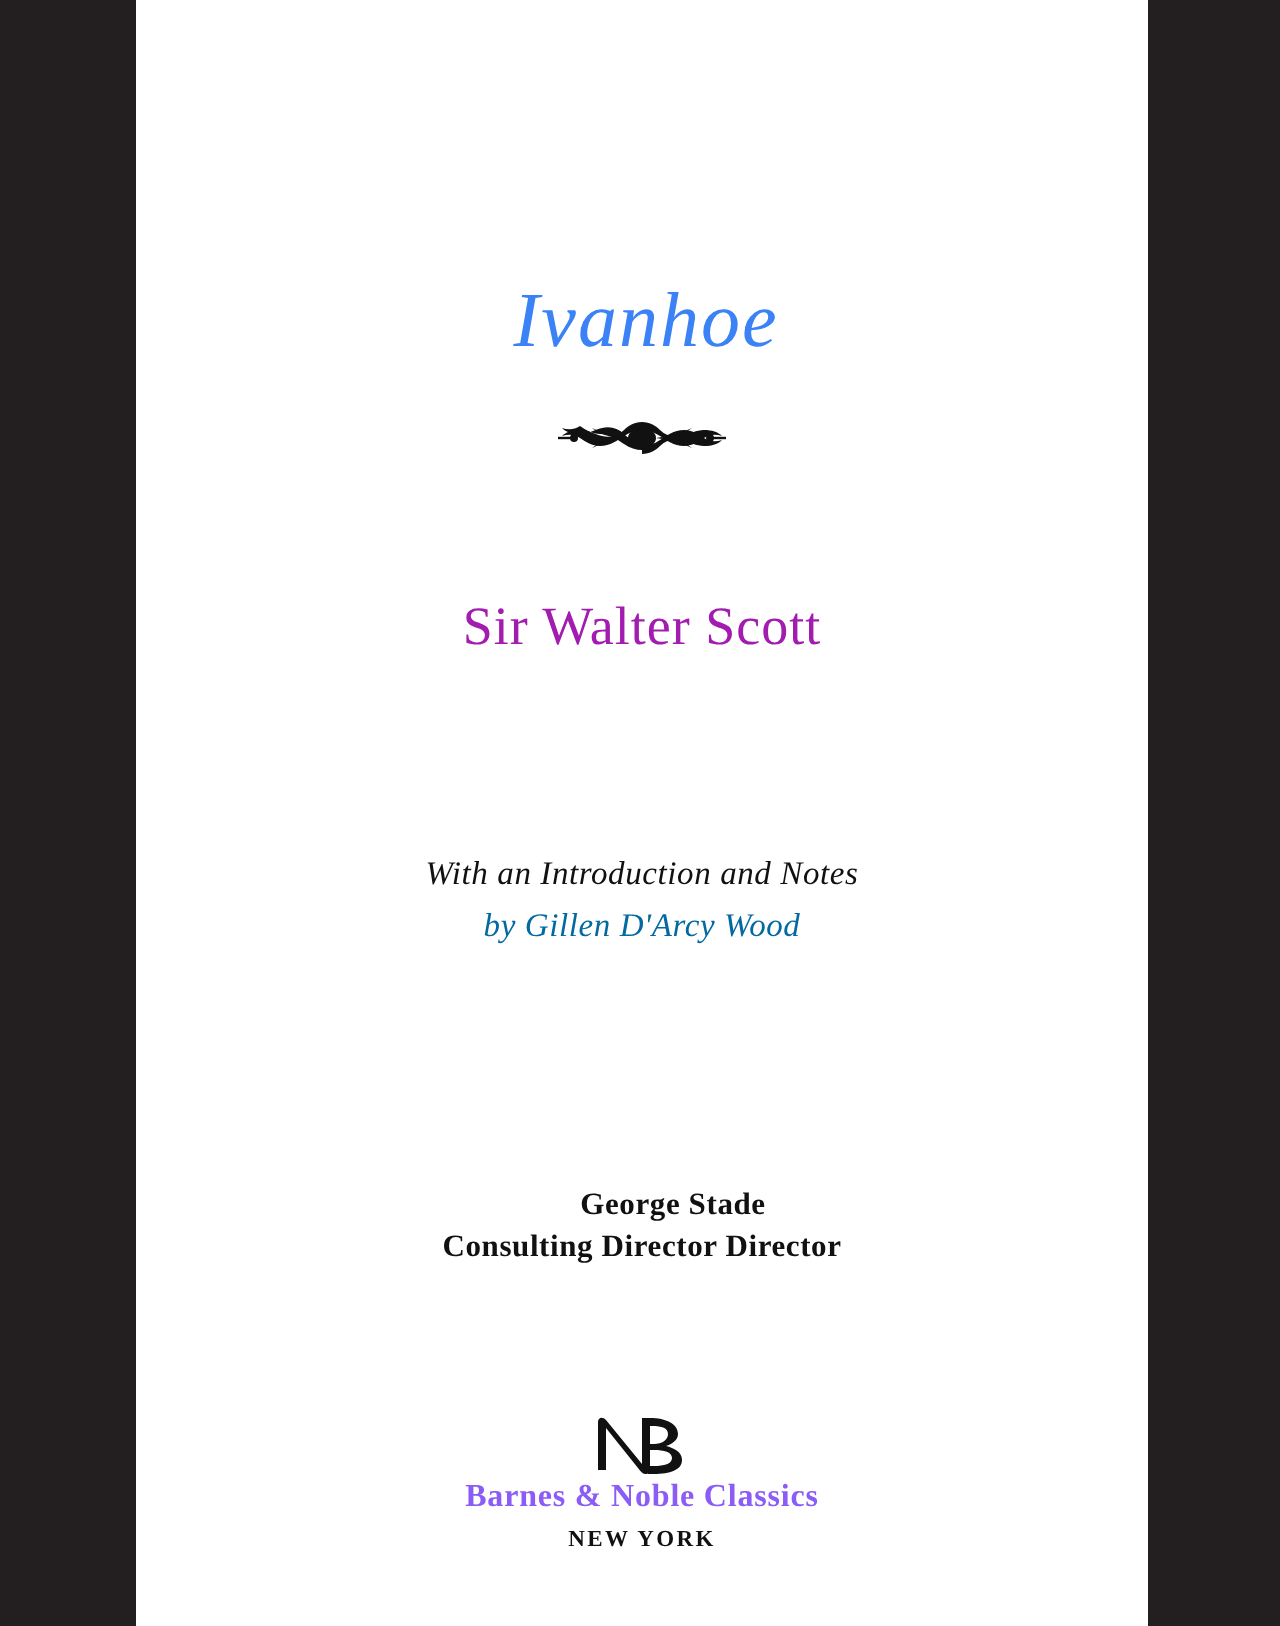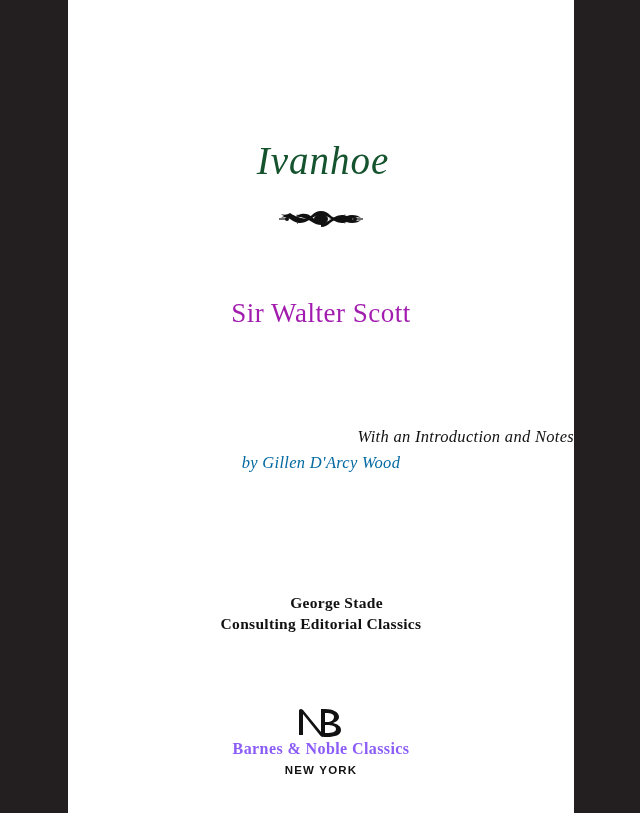--- a/index.html
+++ b/index.html
@@ -48,21 +48,21 @@
     text-align: center;
   }
   .book-title {
     position: absolute;
     top: 138px;
     left: 4px; right: 0;
     font-family: "Liberation Serif", serif;
     font-style: italic;
     font-size: 39px;
     letter-spacing: 1px;
-    color: #14532d;
+    color: #3b82f6;
     font-weight: 400;
   }
   .ornament {
     position: absolute;
     top: 204px;
     left: 0; right: 0;
     height: 36px;
   }
   .ornament svg { display: inline-block; }
   .author {
@@ -76,21 +76,20 @@
   }
   .intro-line1 {
     position: absolute;
     top: 427px;
     left: 0; right: 0;
     font-family: "Liberation Serif", serif;
     font-style: italic;
     font-size: 16.5px;
     color: #111111;
     letter-spacing: 0.3px;
-    text-align: right;
   }
   .intro-line2 {
     position: absolute;
     top: 453px;
     left: 0; right: 0;
     font-family: "Liberation Serif", serif;
     font-style: italic;
     font-size: 16.5px;
     color: #0369a1;
     letter-spacing: 0.3px;
@@ -129,21 +128,21 @@
     font-family: "Liberation Serif", serif;
     font-size: 16px;
     font-weight: 700;
     color: #8b5cf6;
     letter-spacing: 0.4px;
   }
   .city {
     position: absolute;
     top: 764px;
     left: 0; right: 0;
-    font-family: Liberation Sans, sans-serif;
+    font-family: Liberation Serif, serif;
     font-size: 11.5px;
     font-weight: 700;
     color: #111111;
     letter-spacing: 1.2px;
   }
 </style>
 </head>
 <body>
 
 <div id="page-wrap">
@@ -177,21 +176,21 @@
       </div>
 
       <div class="author">Sir Walter Scott</div>
 
       <div class="intro-line1">With an Introduction and Notes</div>
 
       <div class="intro-line2">by Gillen D'Arcy Wood</div>
 
       <div class="editor-name">George Stade</div>
 
-      <div class="editor-role">Consulting Editorial Classics</div>
+      <div class="editor-role">Consulting Director Director</div>
 
       <div class="logo-mark">
         <svg width="60" height="34" viewBox="0 0 60 34" xmlns="http://www.w3.org/2000/svg">
           <g fill="#111111">
             <path d="M8 30 L8 6 C8 4 10 3 12 5 L30 27 L30 4 L34 4 L34 31 C32 33 30 32 28 29 L12 9 L12 30 Z"></path>
             <path d="M34 4 C42 4 48 7 48 12 C48 15 45 17 42 18 C46 19 50 21 50 25 C50 30 44 32 36 32 L33 32 L33 28 L36 28 C41 28 45 27 45 24 C45 21 41 20 36 20 L33 20 L33 17 L36 17 C40 17 43 15 43 12 C43 9 40 8 35 8 L33 8 L33 4 Z"></path>
           </g>
         </svg>
       </div>
 

